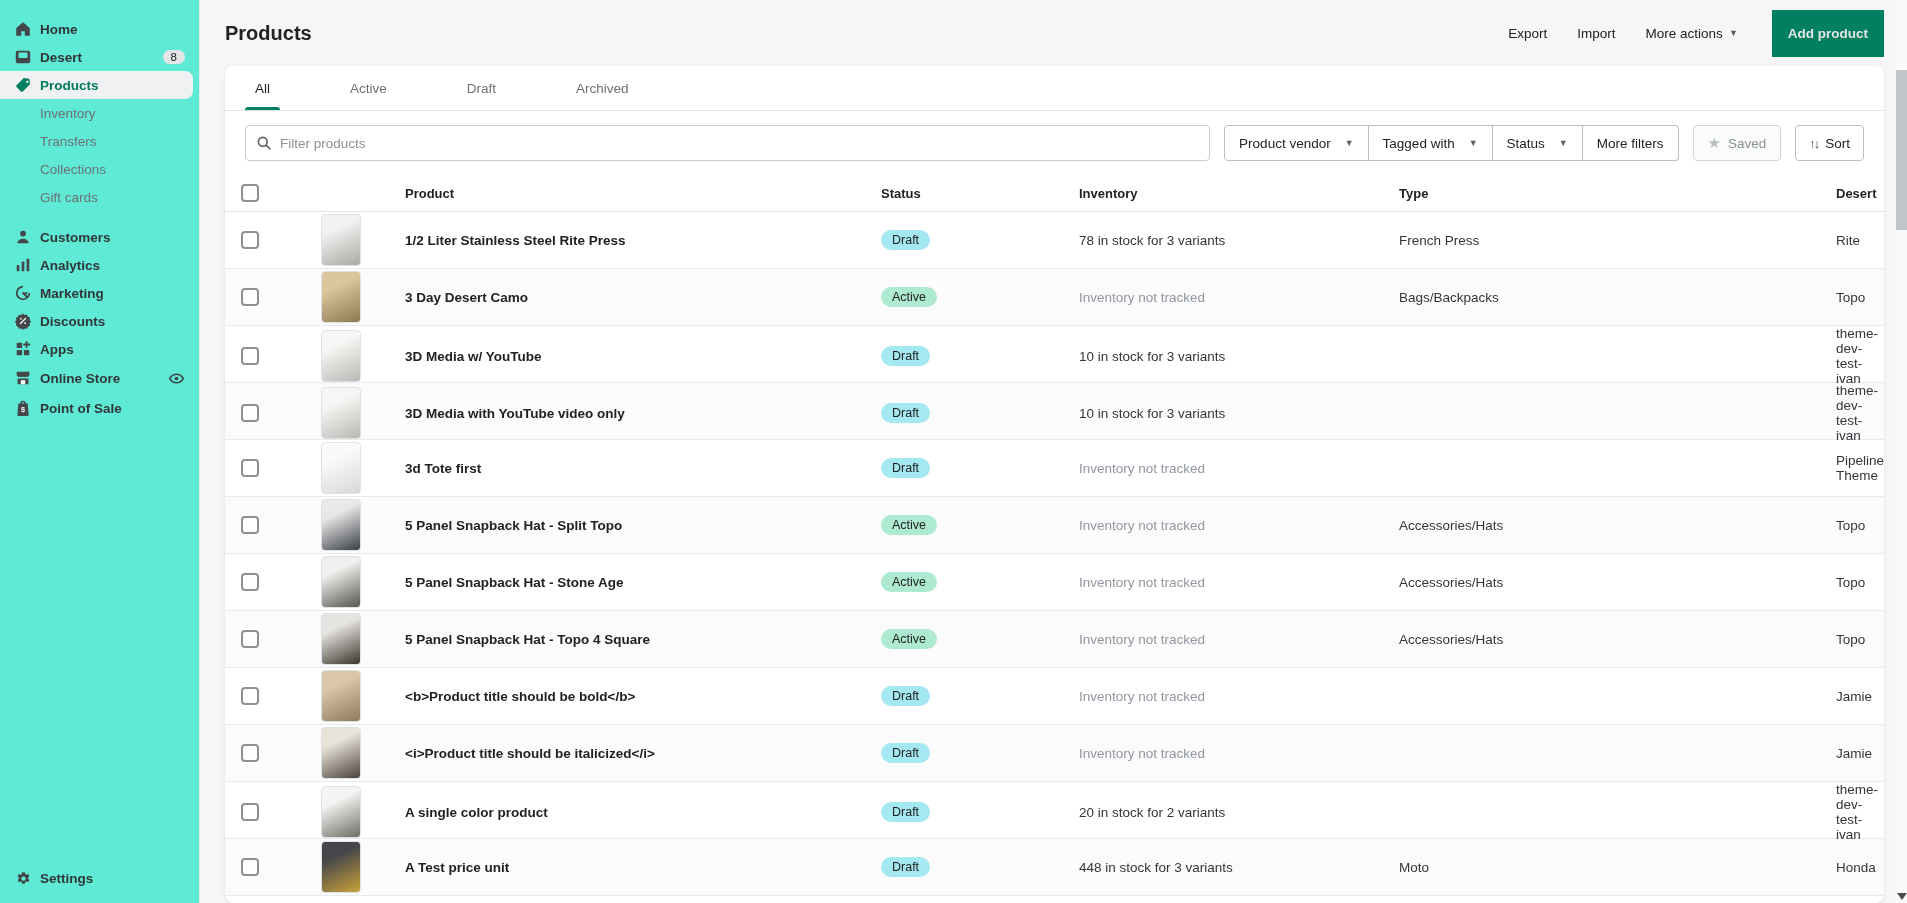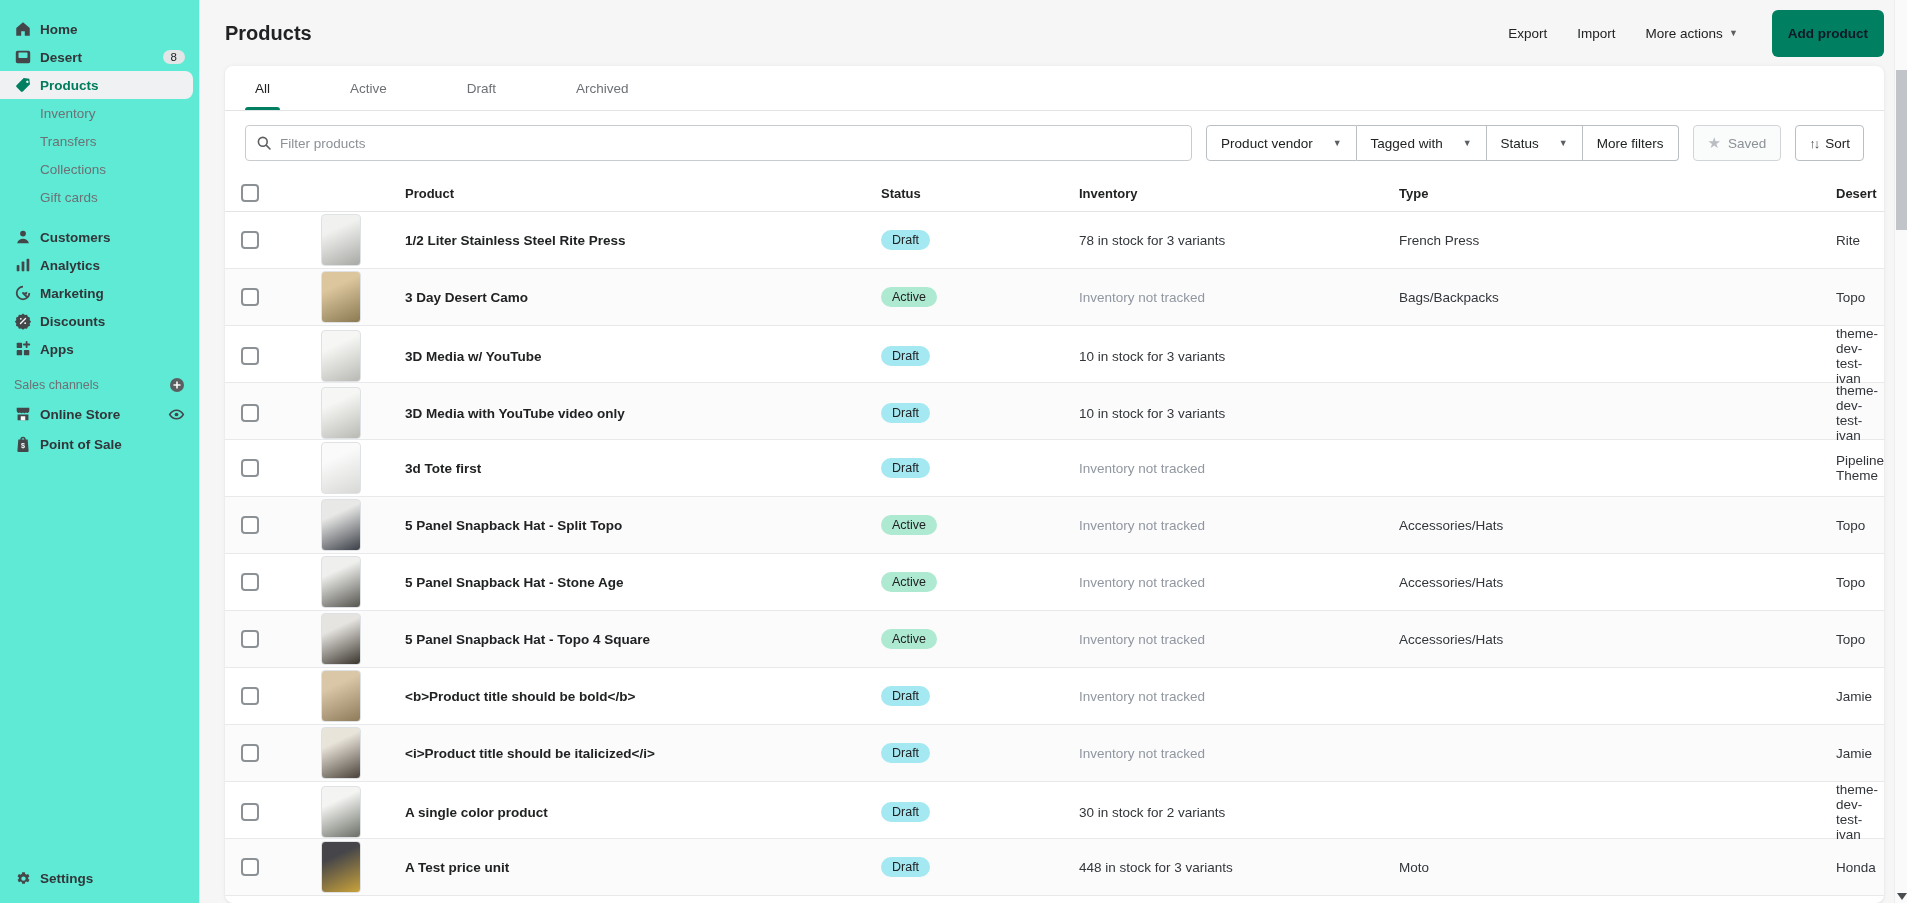--- a/index.html
+++ b/index.html
@@ -27,21 +27,21 @@
   .settings-item { position:absolute; bottom:10px; left:0; width:100%; height:30px; }
 
   
   .main { flex:1; padding:0 35px 0 25px; position:relative; }
   .page-header { height:66px; display:flex; align-items:center; }
   .page-title { font-size:20px; font-weight:700; color:#202223; }
   .header-actions { margin-left:auto; display:flex; align-items:center; gap:30px; }
   .plain-btn { background:none; border:none; font-family:inherit; font-size:13.5px; color:#202223; cursor:pointer; }
   .disclosure { display:flex; align-items:center; gap:6px; }
   .caret { font-size:9px; color:#5c5f62; }
-  .primary-btn { background:var(--accent,#008060); color:#0f172a; border:none; border-radius:6px;
+  .primary-btn { background:var(--accent,#008060); color:#e5e5e5; border:none; border-radius:0;
     font-family:inherit; font-size:13.5px; font-weight:600; padding:16px 16px; cursor:pointer; margin-left:4px; }
 
   .card { background:#fff; border-radius:8px; box-shadow:0 0 5px rgba(23,24,24,.05), 0 1px 2px rgba(0,0,0,.07);
     height:calc(100% - 66px); overflow:hidden; }
 
   
   .tabs { display:flex; align-items:stretch; height:45px; border-bottom:1px solid #e1e3e5; padding:0 14px;gap:48px; }
   .tab { display:flex; align-items:center; padding:0 16px; font-size:13.5px; color:#6d7175;
     position:relative; cursor:pointer; }
   .tab.active { color:#202223; font-weight:400; }
@@ -50,21 +50,21 @@
 
   
   .filter-row { display:flex; align-items:center; padding:14px 20px; gap:14px; }
   .search-box { flex:1; display:flex; align-items:center; border:1px solid #c9cccf; border-radius:4px;
     height:36px; padding:0 10px; background:#fff; }
   .search-box input { border:none; outline:none; flex:1; font-family:inherit; font-size:13.5px;
     color:#202223; margin-left:8px; background:transparent; }
   .search-box input::placeholder { color:#8c9196; }
   .segmented { display:flex; }
   .seg-btn { background:#fff; border:1px solid #babfc3; border-left-width:0; font-family:inherit;
-    font-size:13.5px; color:#202223; height:36px; padding:0 14px; display:flex; align-items:center; gap:20px; cursor:pointer; }
+    font-size:13.5px; color:#202223; height:36px; padding:0 14px; display:flex; align-items:center; gap:14px; cursor:pointer; }
   .seg-btn:first-child { border-left-width:1px; border-radius:4px 0 0 4px; }
   .seg-btn:last-child { border-radius:0 4px 4px 0; }
   .ghost-btn { background:#fafbfb; border:1px solid #d2d5d8; border-radius:4px; height:36px;
     padding:0 14px; display:flex; align-items:center; gap:7px; font-family:inherit; font-size:13.5px;
     color:#8c9196; cursor:default; }
   .outline-btn { background:#fff; border:1px solid #babfc3; border-radius:4px; height:36px;
     padding:0 13px; display:flex; align-items:center; gap:7px; font-family:inherit; font-size:13.5px;
     color:#202223; cursor:pointer; }
   .star { color:#babec3; font-size:15px; }
   .sort-glyph { font-size:13px; color:#44474a; letter-spacing:-2px; }
@@ -184,29 +184,20 @@
               <rect x="3" y="3" width="6" height="6" rx="1"></rect>
               <rect x="3" y="11" width="6" height="6" rx="1"></rect>
               <rect x="11" y="11" width="6" height="6" rx="1"></rect>
               <path d="M14 2v6M11 5h6" stroke="#44474a" stroke-width="2" stroke-linecap="round" fill="none"></path>
             </svg>
           </span>
           <span>Apps</span>
         </div>
       </div>
 
-    <div class="section-label-row">
-      <span class="section-label">Sales channels</span>
-      <span class="trailing-icon">
-        <svg width="16" height="16" viewBox="0 0 16 16">
-            <circle cx="8" cy="8" r="7" fill="#5c5f62"></circle>
-            <path d="M8 4.5v7M4.5 8h7" stroke="#fbfbfb" stroke-width="1.6"></path>
-          </svg>
-      </span>
-    </div>
     <div id="channel-list">
         <div class="nav-item channel-item">
           <span class="icon">
             <svg width="18" height="18" viewBox="0 0 20 20" fill="#44474a">
               <path d="M3 3h14v3.5a2.3 2.3 0 01-3.7 1.8A2.3 2.3 0 0110 8.3a2.3 2.3 0 01-3.3 0A2.3 2.3 0 013 6.5zM4 10.5h12V17H4z"></path>
               <rect x="7.5" y="12.5" width="5" height="4.5" fill="#fbfbfb"></rect>
             </svg>
           </span>
           <span>Online Store</span>
           <span class="right-ic">
@@ -440,21 +431,21 @@
           </div>
           <div class="trow">
             <div>
               <div class="checkbox"></div>
             </div>
             <div>
               <div class="thumb" style="background: linear-gradient(155deg, rgb(244, 244, 242) 30%, rgb(107, 111, 102));"></div>
             </div>
             <div class="pname">A single color product</div>
             <div><span class="badge draft">Draft</span></div>
-            <div class="cell-inv">30 in stock for 2 variants</div>
+            <div class="cell-inv">20 in stock for 2 variants</div>
             <div class="cell-type"></div>
             <div class="cell-vendor">theme-dev-test-ivan</div>
           </div>
           <div class="trow">
             <div>
               <div class="checkbox"></div>
             </div>
             <div>
               <div class="thumb" style="background: linear-gradient(155deg, rgb(70, 70, 74) 30%, rgb(201, 162, 58));"></div>
             </div>

